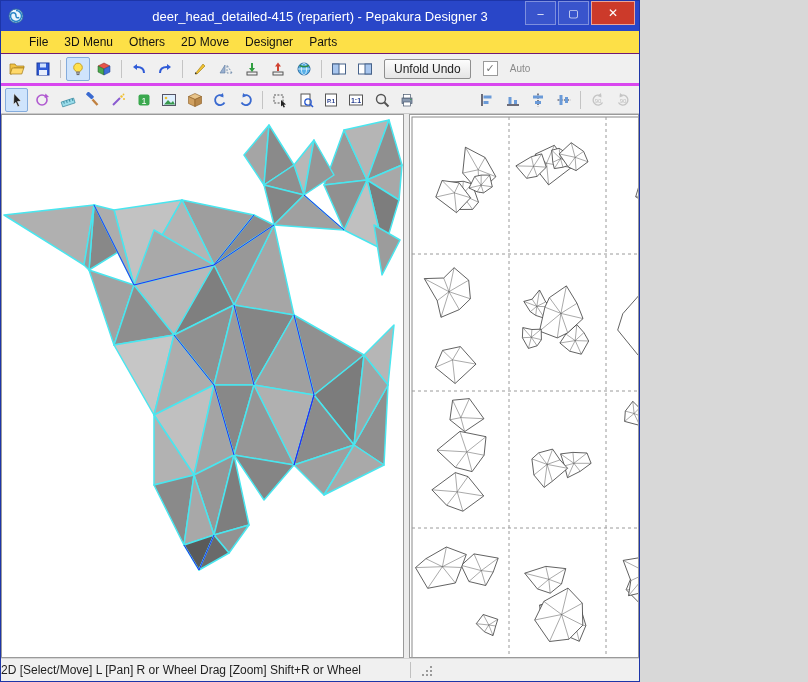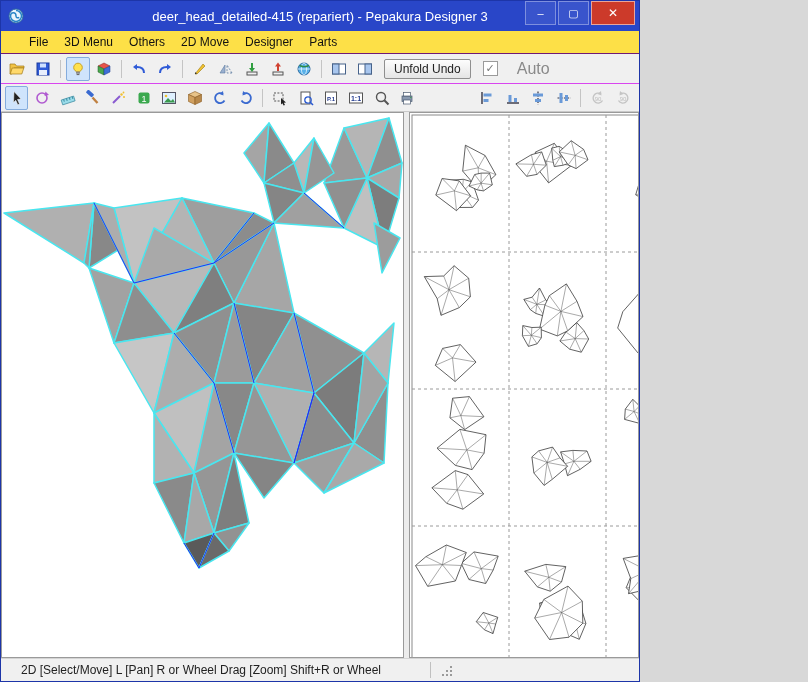--- a/index.html
+++ b/index.html
@@ -11,40 +11,40 @@
   .title{position:absolute;left:0;right:0;text-align:center;color:#ffffff;font-size:13px;pointer-events:none;}
   .winbtns{margin-left:auto;display:flex;align-items:flex-start;height:100%;z-index:2;}
   .wbtn{width:29px;height:22px;display:flex;align-items:center;justify-content:center;color:#fff;font-size:11px;cursor:default;}
   .wbtn.min,.wbtn.max{background:rgba(255,255,255,0.08);border:1px solid rgba(255,255,255,0.35);margin-right:2px;margin-top:0;}
   .wbtn.close{background:#cc3a2a;border:1px solid #e8a49a;width:42px;margin-right:4px;font-size:12px;}
   
   .menubar{height:22px;background:#fde047;border-bottom:1px solid #701a75;display:flex;align-items:center;padding-left:20px;flex:0 0 auto;}
   .menu-item{font-size:12px;color:#111;padding:2px 8px;cursor:default;}
   
   .toolbar{display:flex;align-items:center;padding:1px 3px;background:#f0f0f0;flex:0 0 auto;}
-  .tb1{height:27px;border-bottom:1px solid #d946ef;}
+  .tb1{height:27px;border-bottom:3px solid #d946ef;}
   .tb2{height:25px;border-bottom:1px solid #c9c9c9;}
   .tbtn{width:22px;height:22px;display:flex;align-items:center;justify-content:center;border:1px solid transparent;border-radius:2px;margin:0 1px;}
   .tbtn.active{background:#cfe4fc;border-color:#84acdd;}
   .tbtn.disabled{opacity:.5;}
   .tsep{width:1px;height:18px;background:#c4c4c4;margin:0 4px;}
   .tgap{width:56px;}
   .pushbtn{font-size:12px;color:#222;background:linear-gradient(#fdfdfd,#e5e5e5);border:1px solid #8f8f8f;border-radius:2px;padding:2px 9px;margin:0 6px;}
   .cbwrap{display:flex;align-items:center;margin-left:6px;}
   .cbbox{width:13px;height:13px;background:#fff;border:1px solid #9a9a9a;font-size:11px;line-height:12px;text-align:center;color:#777;}
-  .cblbl{font-size:16px;color:#8a8a8a;margin-left:19px;}
+  .cblbl{font-size:10px;color:#8a8a8a;margin-left:12px;}
   
   .main{flex:1 1 auto;display:flex;min-height:0;background:#e8e8e8;}
   .pane{background:#ffffff;border:1px solid #9a9a9a;box-sizing:border-box;overflow:hidden;}
   .pane3d{width:403px;}
   .splitter{width:5px;background:#ececec;}
   .pane2d{flex:1;}
   
   .statusbar{height:22px;background:#f0f0f0;border-top:1px solid #d4d4d4;display:flex;align-items:center;font-size:12px;color:#222;flex:0 0 auto;}
-  .st-left{padding-left:20px;width:401px;flex:0 0 auto;}
+  .st-left{padding-left:0;width:401px;flex:0 0 auto;}
   .st-div{width:1px;height:16px;background:#c0c0c0;margin:0 8px;}
   .st-right{flex:1;}
   .grip{width:14px;height:14px;margin-right:2px;position:relative;}
   .grip i{position:absolute;width:2px;height:2px;background:#9a9a9a;}
   svg{display:block;}
   text{font-family:"Liberation Sans",sans-serif;}
 </style>
 </head>
 <body>
 

